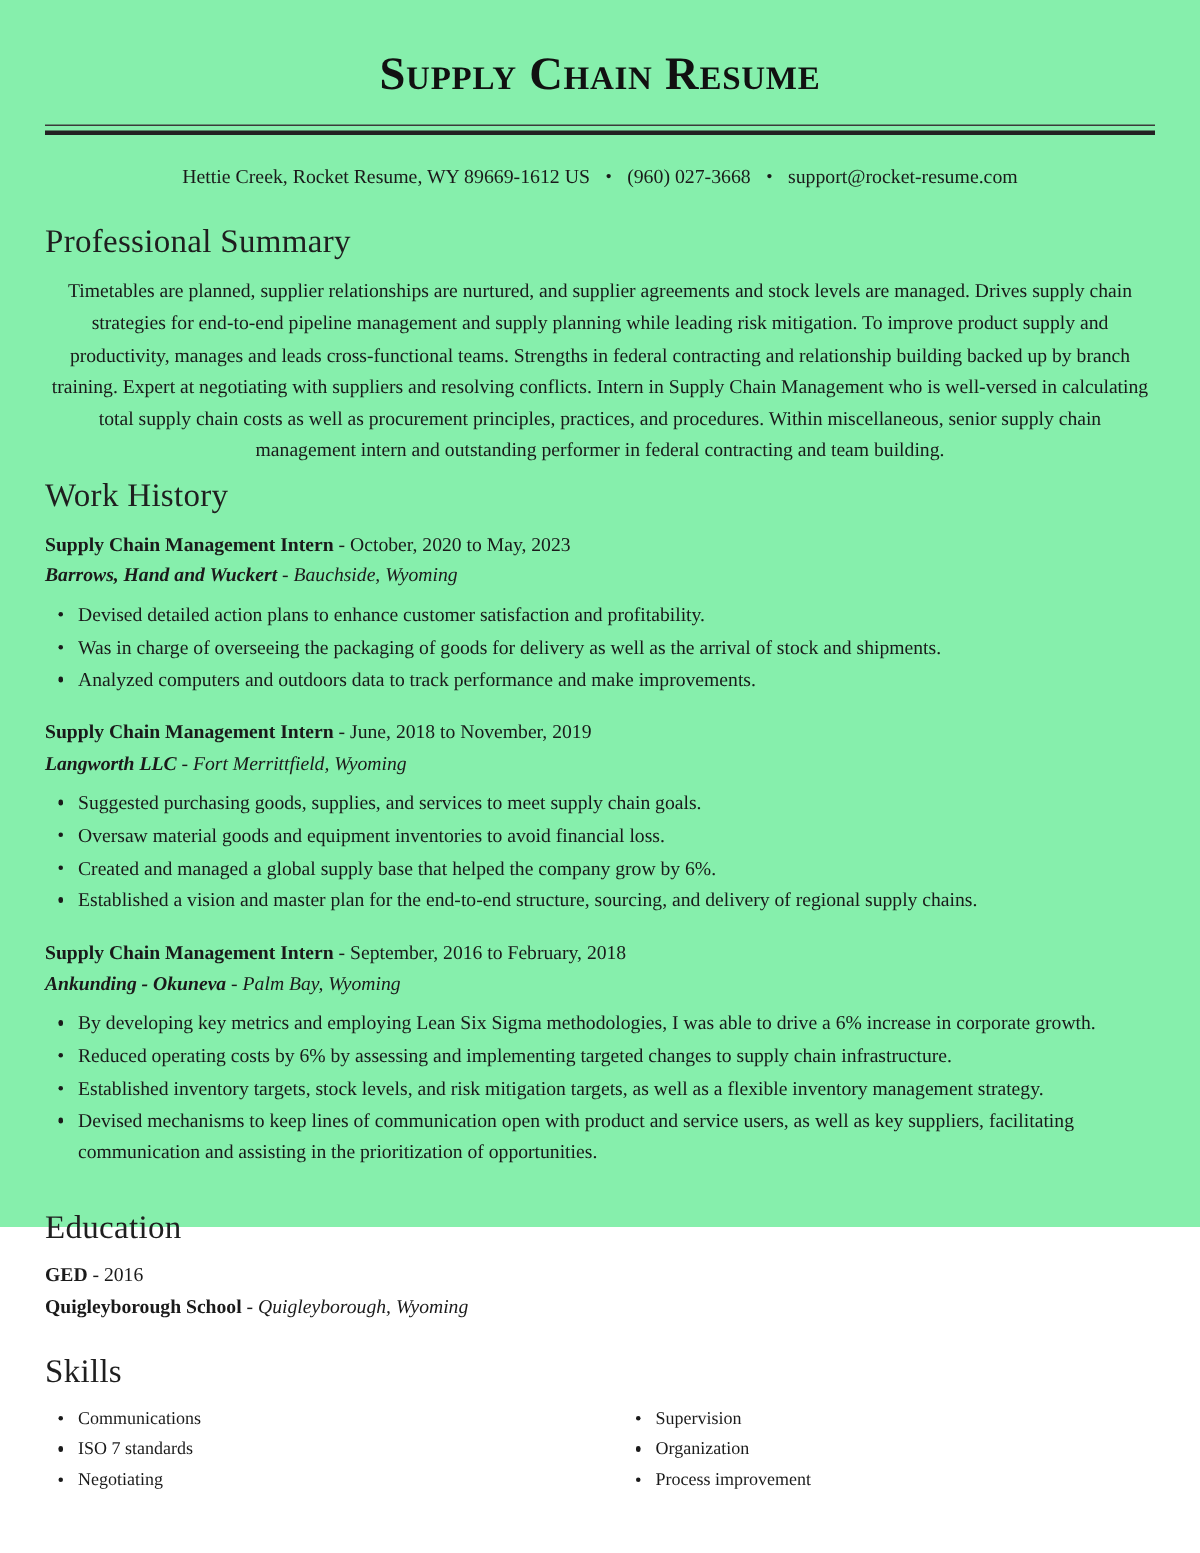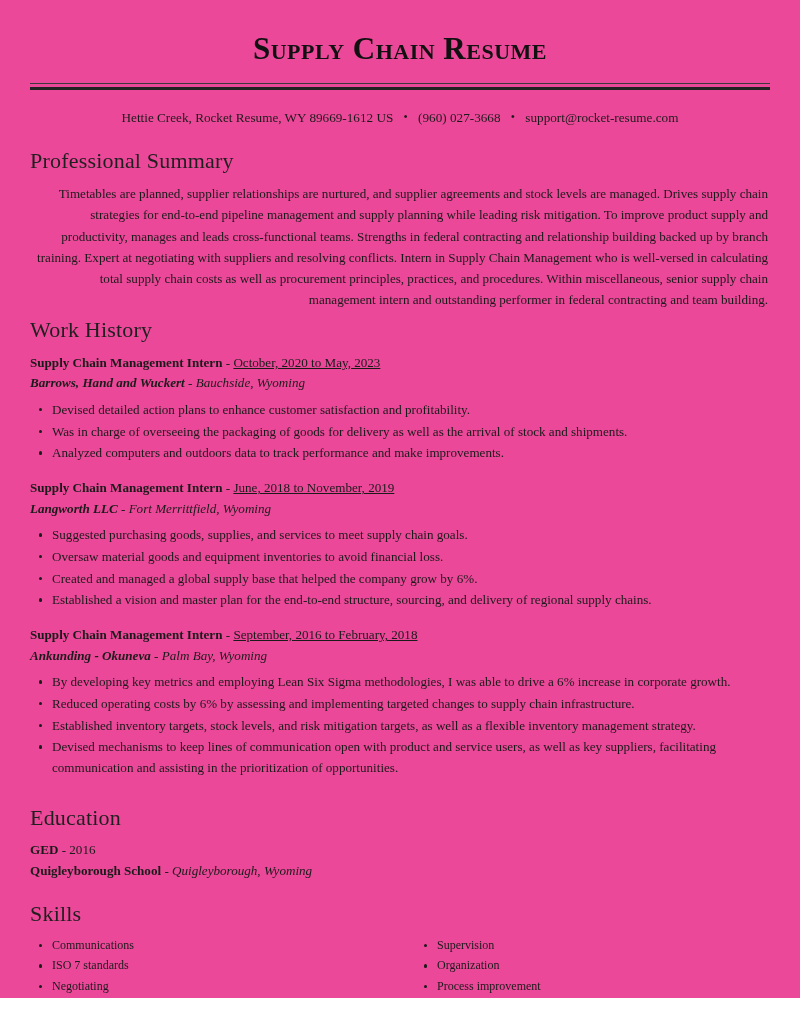--- a/index.html
+++ b/index.html
@@ -9,24 +9,24 @@
   }
   body {
     width: 800px;
     height: 1035px;
     font-family: "Liberation Serif", "DejaVu Serif", serif;
     color: #1a1a1a;
     overflow: hidden;
   }
   .page {
     width: 800px;
-    height: 998px;
+    height: 818px;
     box-sizing: border-box;
     padding: 0 30px;
-    background: #ec4899;
+    background: #86efac;
     position: relative;
   }
 
   
   .header-title {
     text-align: center;
     font-family: "Liberation Serif", "DejaVu Serif", serif;
     font-weight: bold;
     font-size: 31px;
     font-variant: small-caps;
@@ -77,21 +77,21 @@
     font-weight: normal;
     font-size: 22px;
     color: #1f1f1f;
     letter-spacing: 0.2px;
     line-height: 1.2;
     margin: 0 0 9px 0;
   }
   .summary-text {
     font-size: 13.1px;
     line-height: 1.62;
-    text-align: right;
+    text-align: center;
     margin: 2px;
     color: #1a1a1a;
   }
 
   
   .job {
     margin-bottom: 14px;
   }
   .job-line1 {
     font-size: 13.1px;
@@ -99,21 +99,20 @@
     color: #1a1a1a;
   }
   .job-title {
     font-weight: bold;
   }
   .job-dash {
     color: #1a1a1a;
   }
   .job-dates {
     font-weight: normal;
-    text-decoration: underline;
   }
   .job-line2 {
     font-size: 13.1px;
     line-height: 1.5;
     color: #1a1a1a;
     margin-top: 1px;
   }
   .company {
     font-weight: bold;
     font-style: italic;

